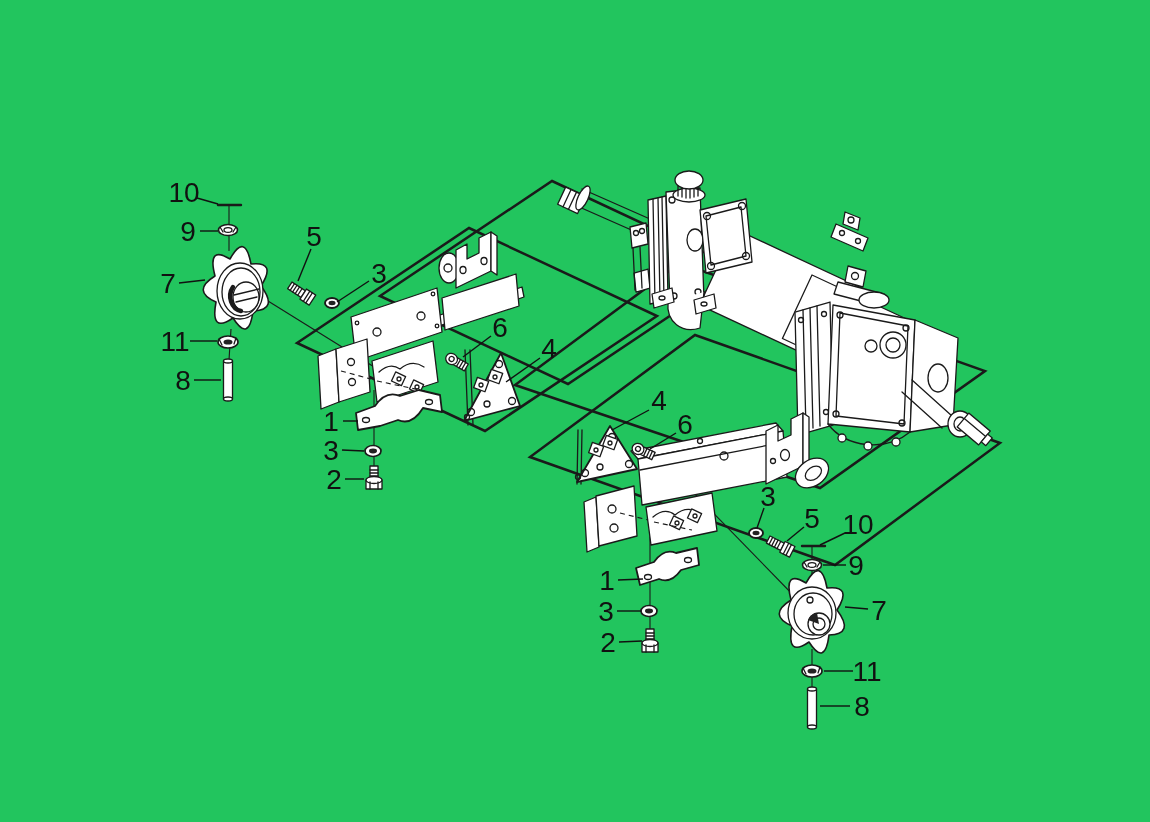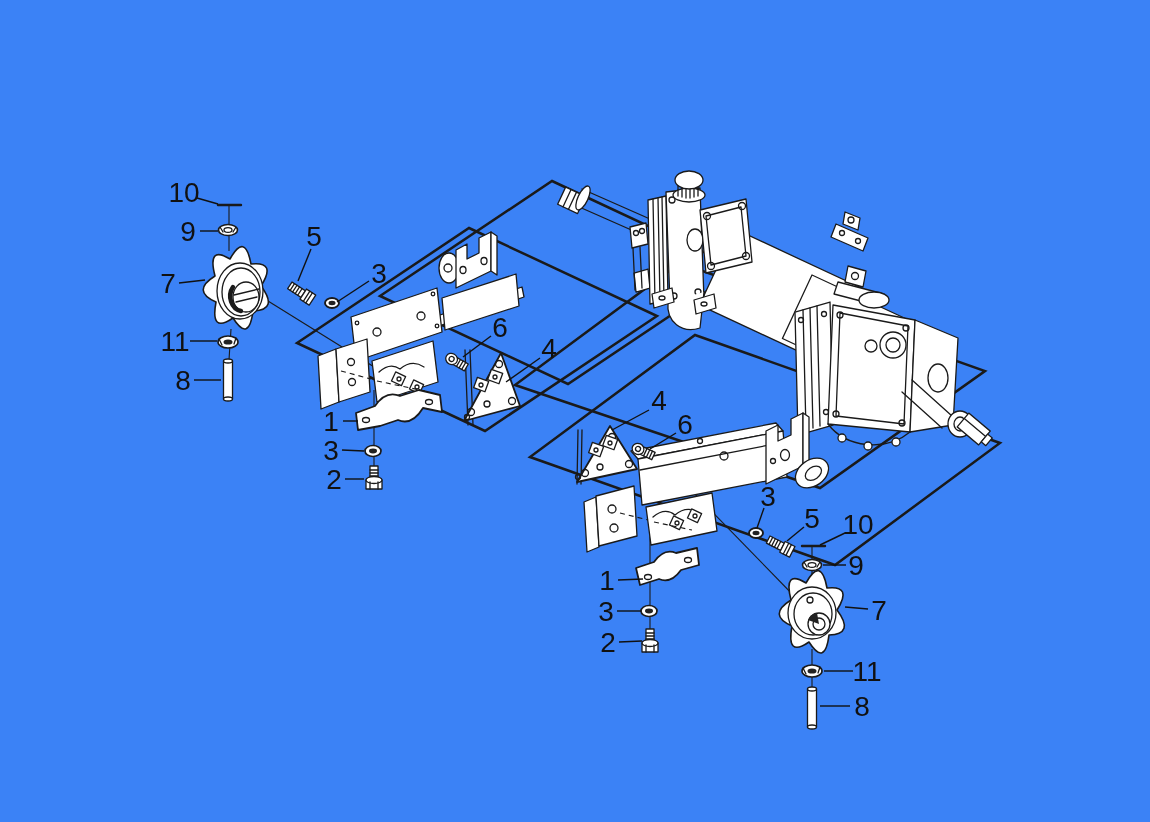--- a/index.html
+++ b/index.html
@@ -1,16 +1,16 @@
 <!DOCTYPE html>
 <html><head>
 <meta charset="utf-8">
 <style>
   html,body{margin:0;padding:0;background:#ffffff;}
-  .canvas{position:relative;width:1150px;height:822px;background:#3b82f6;overflow:hidden;
+  .canvas{position:relative;width:1150px;height:822px;background:#22c55e;overflow:hidden;
           font-family:"Liberation Sans", sans-serif;}
   svg{display:block;}
   .ln{stroke:#1a1a1a;stroke-width:1.3;fill:none;stroke-linecap:round;stroke-linejoin:round;}
   .lnw{stroke:#1a1a1a;stroke-width:1.3;fill:#ffffff;stroke-linejoin:round;}
   .plate{stroke:#1a1a1a;stroke-width:2.5;fill:none;stroke-linejoin:miter;}
   .thin{stroke:#1a1a1a;stroke-width:1.1;fill:none;}
   .dash{stroke:#1a1a1a;stroke-width:1.1;fill:none;stroke-dasharray:5 4;}
   .dark{fill:#222222;stroke:none;}
   .leader{stroke:#111111;stroke-width:1.4;fill:none;}
   .callout{font-family:"Liberation Sans", sans-serif;font-size:28px;fill:#111111;}

